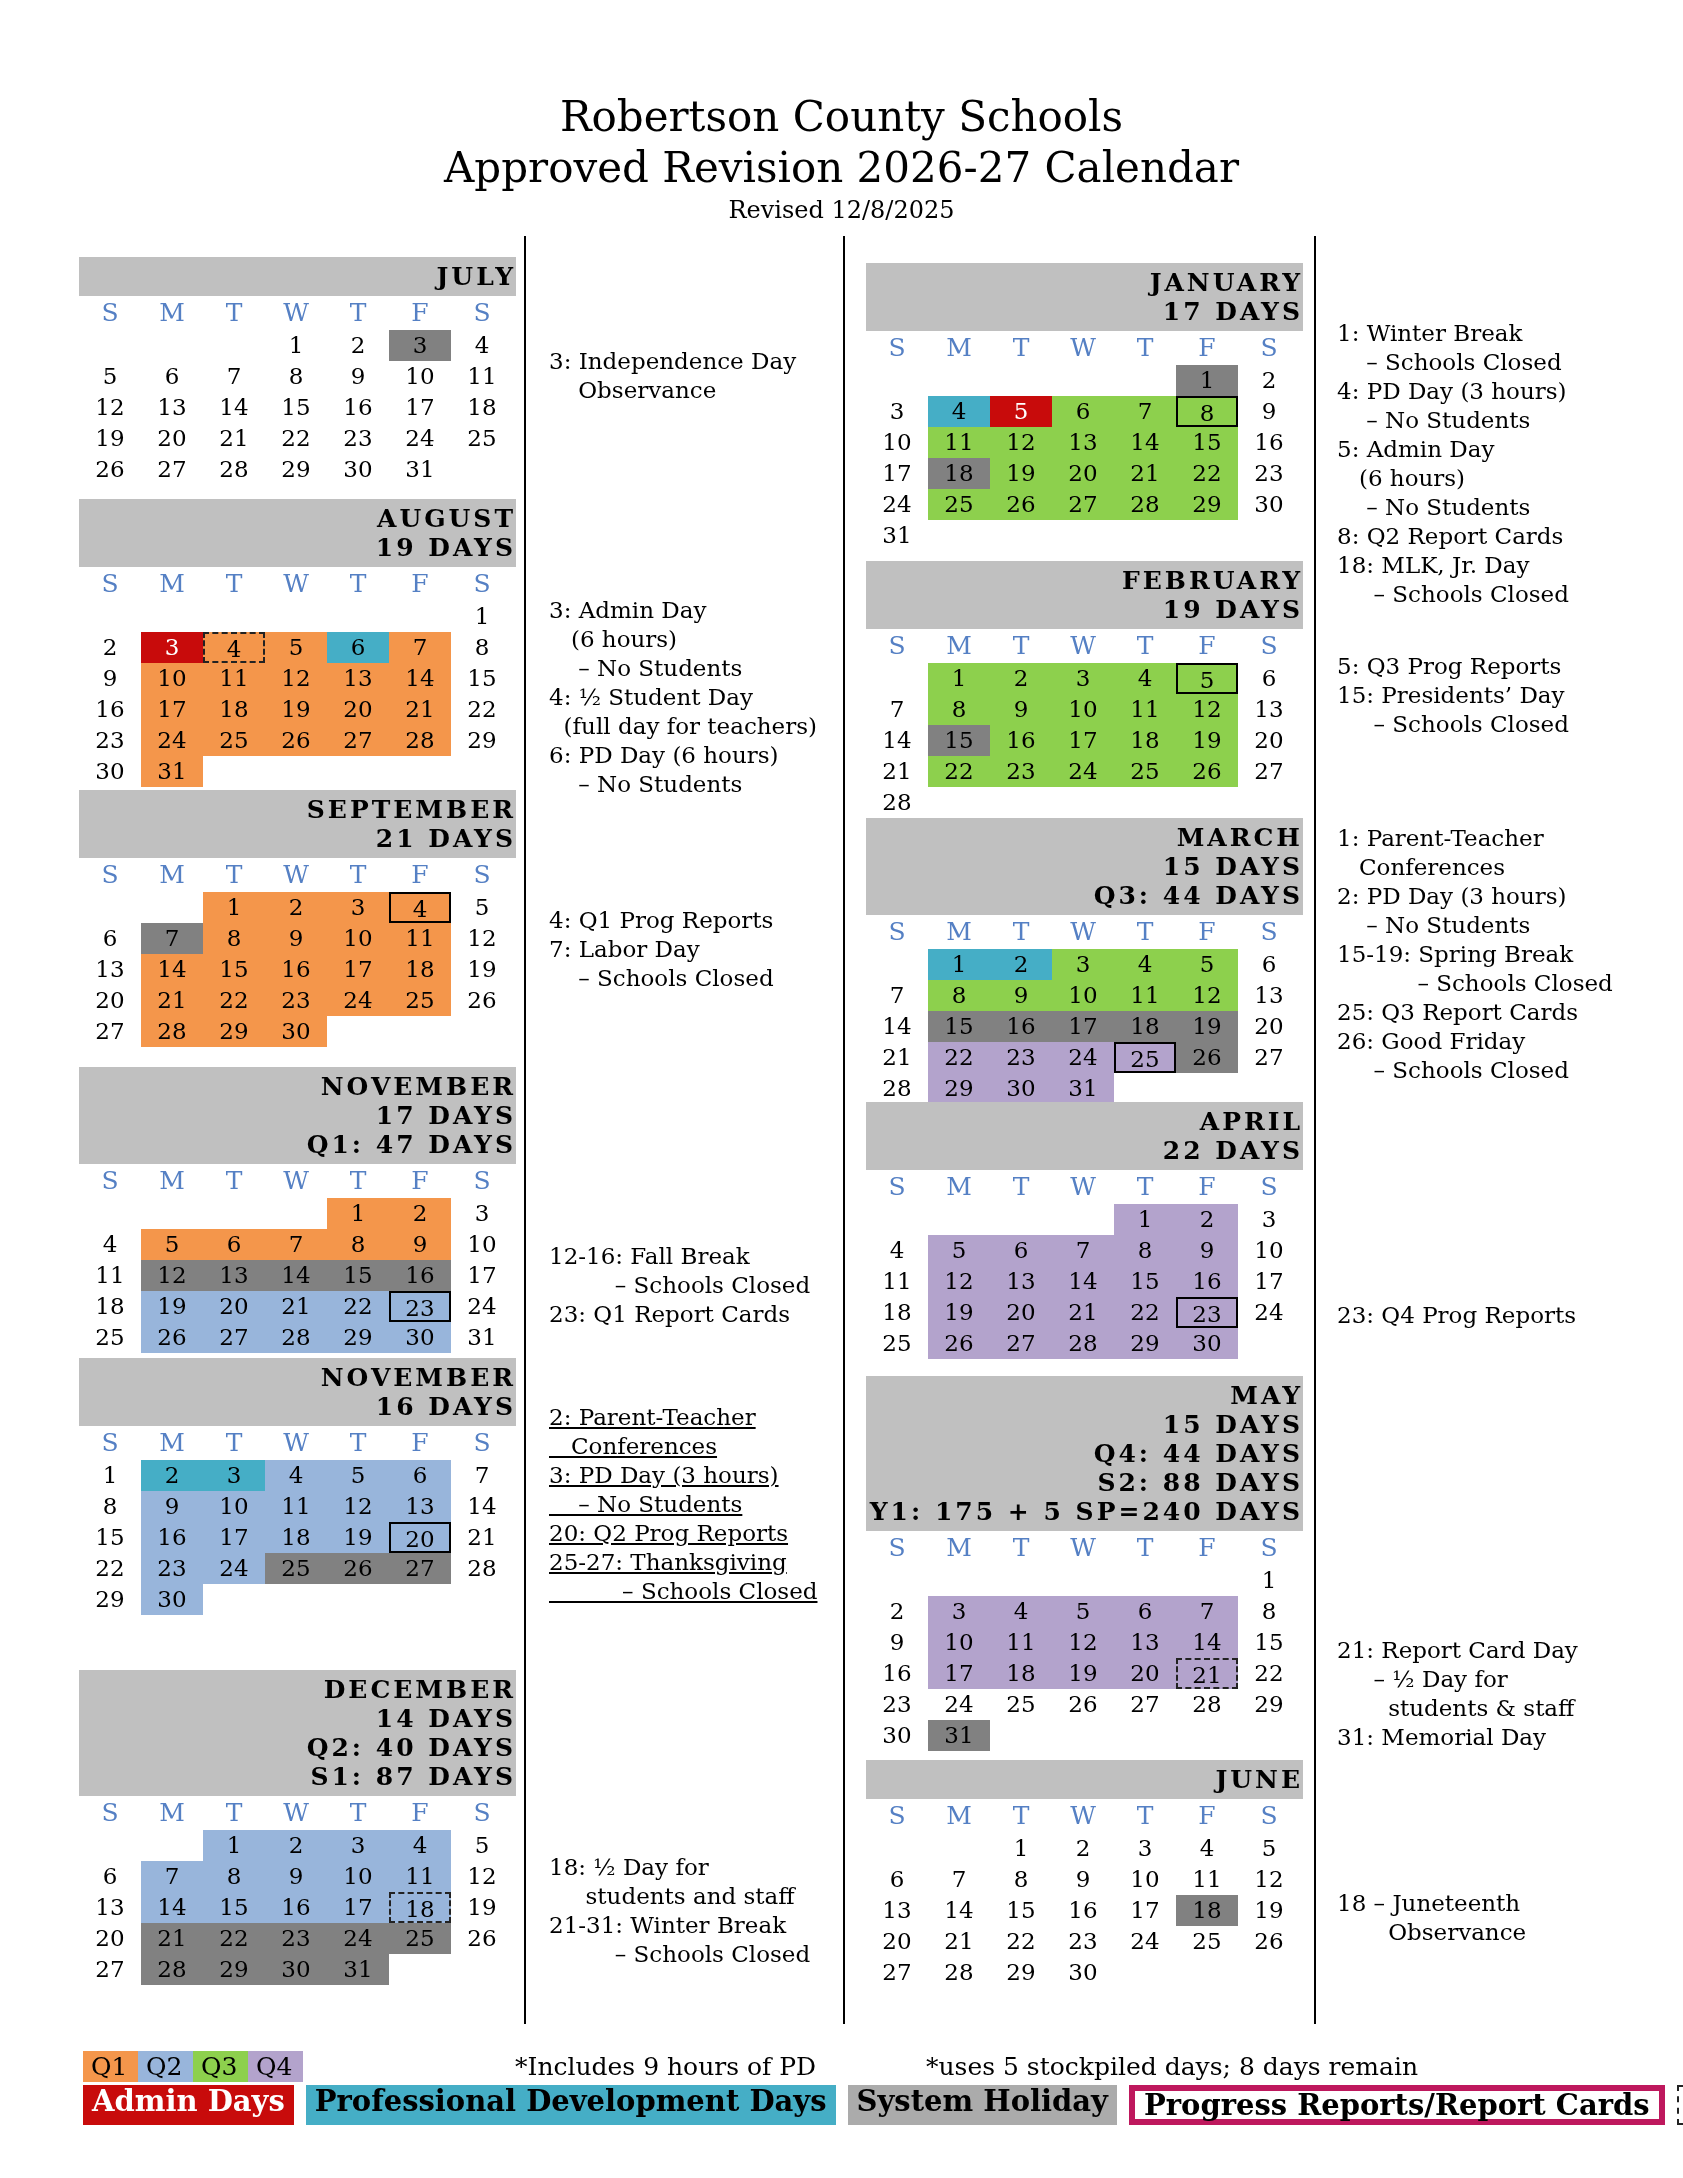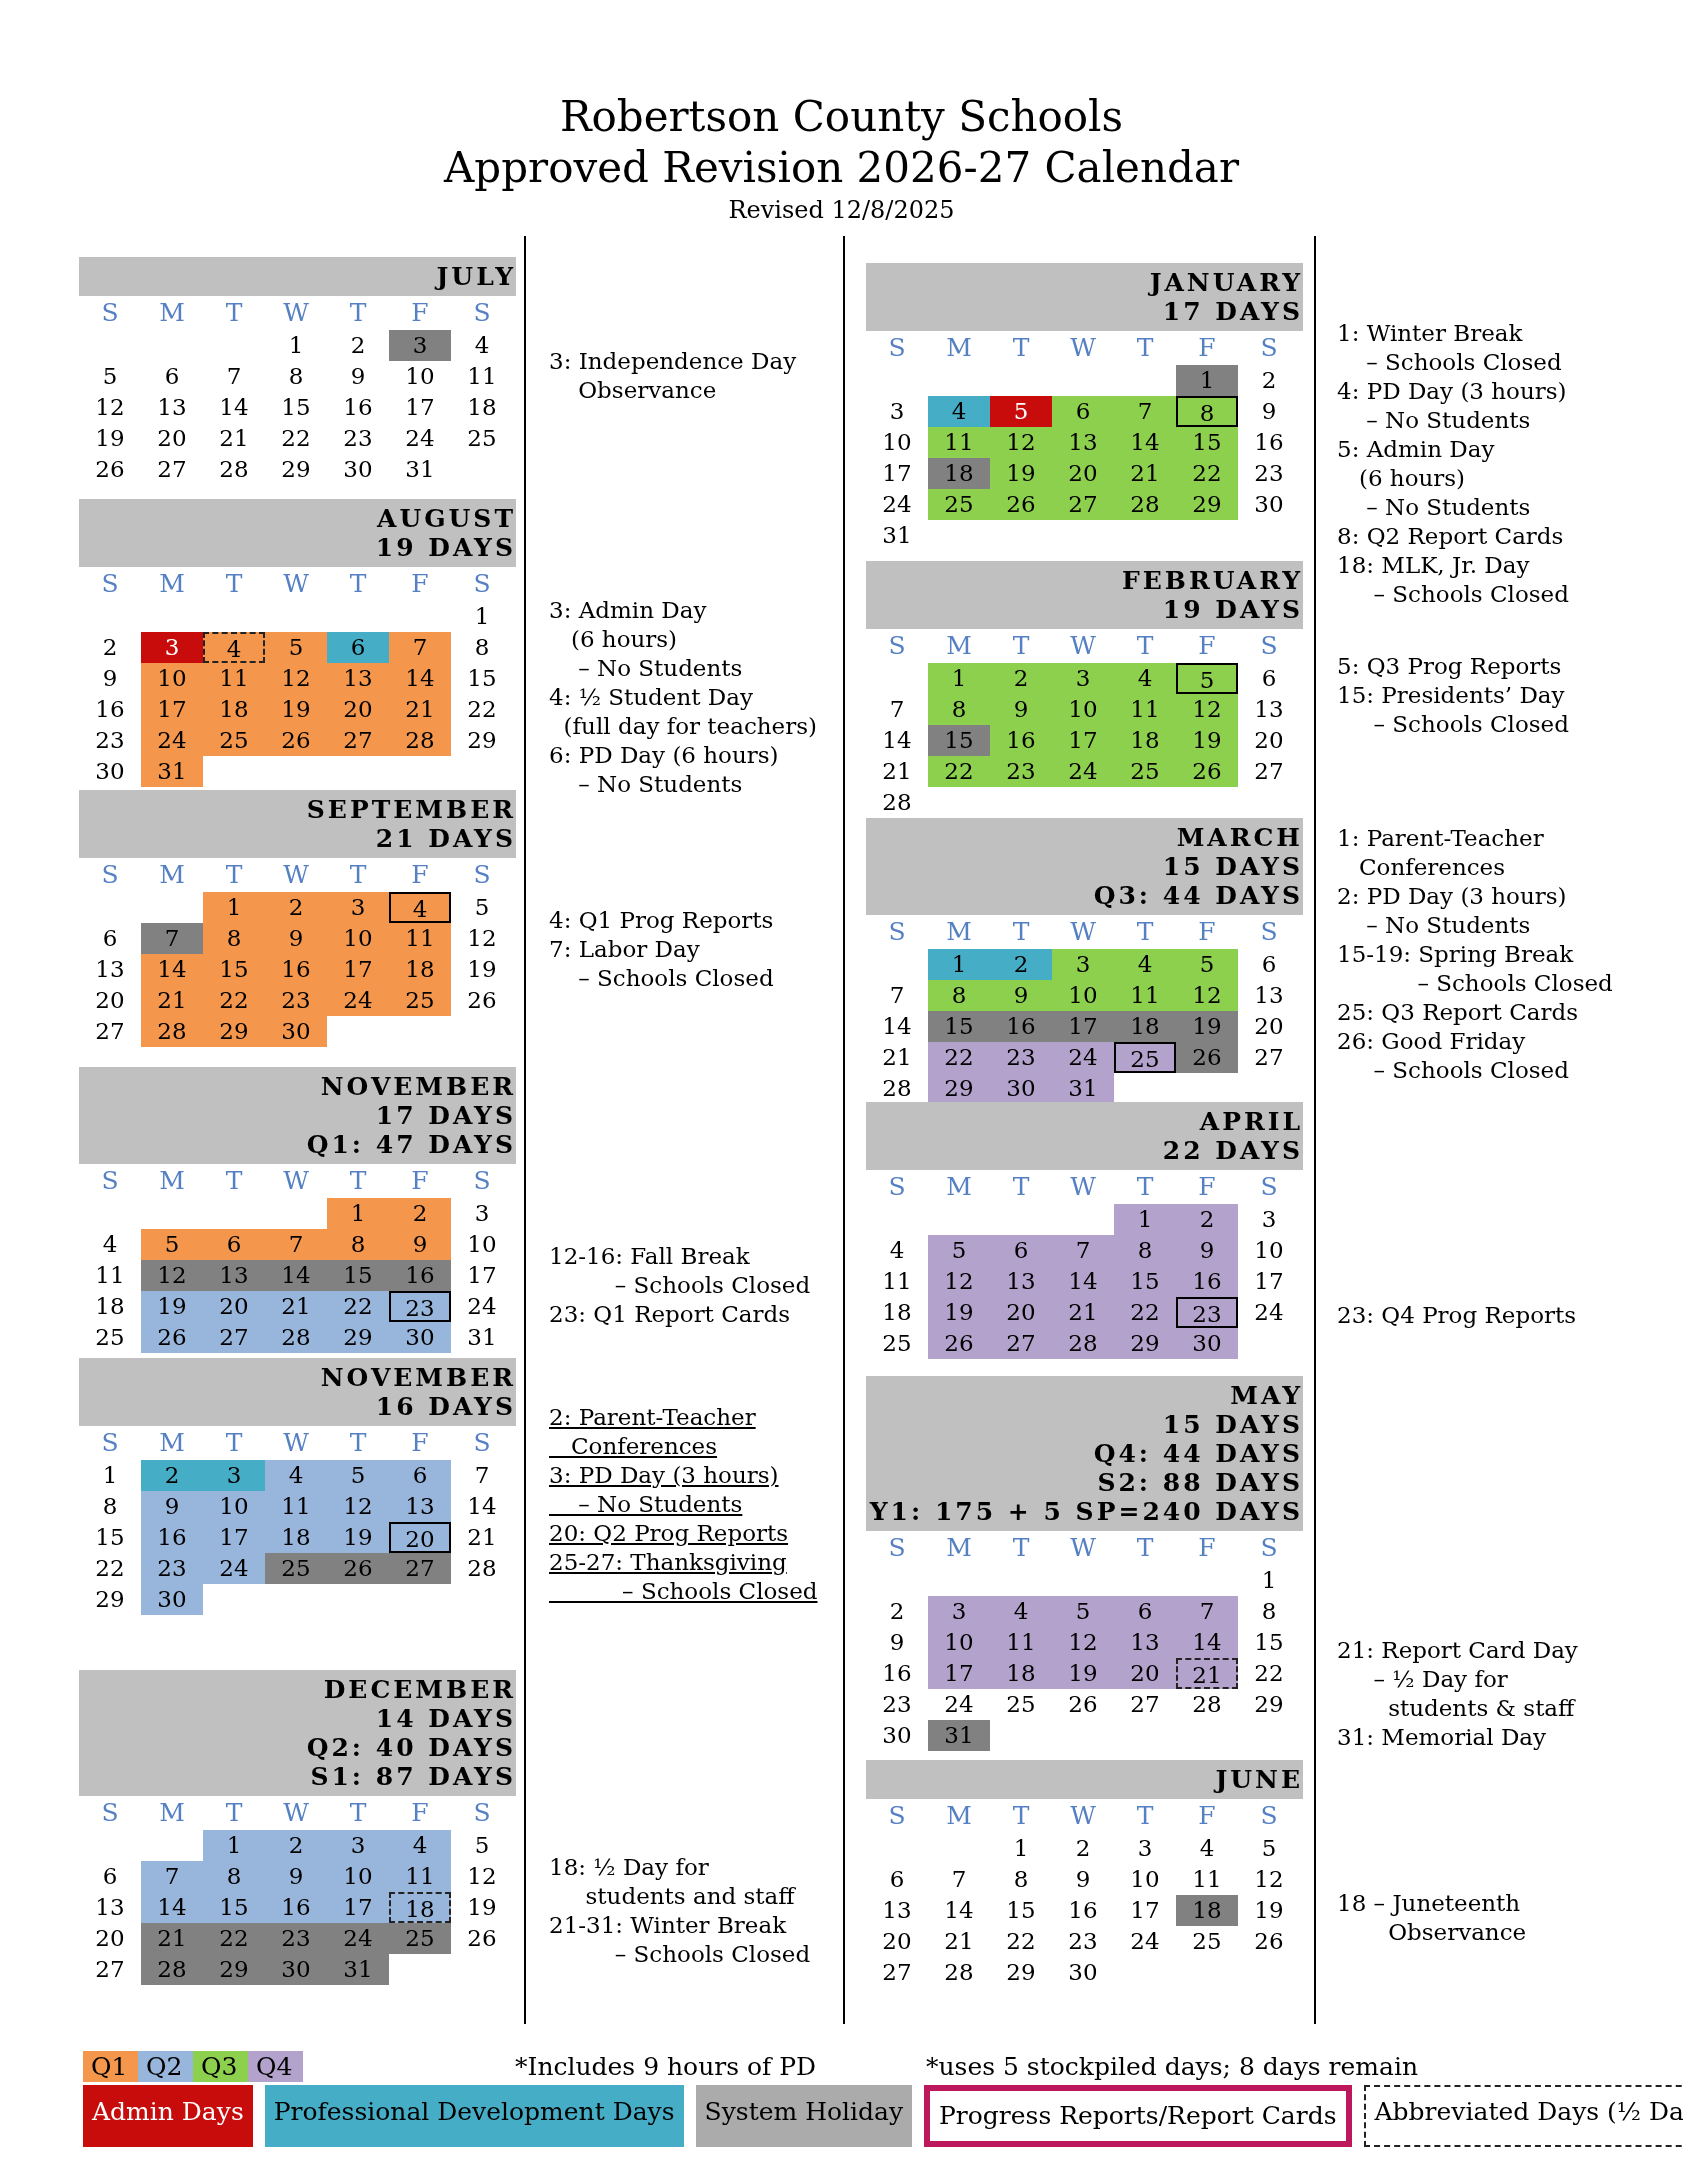--- a/index.html
+++ b/index.html
@@ -44,21 +44,21 @@
   .legend-quarters { position:absolute; left:83px; top:2051px; display:flex; }
   .lg-swatch {
     width:55px; height:31px; box-sizing:border-box; padding-left:8px;
     font-size:25px; line-height:31px;
   }
   .fn { position:absolute; top:2051px; font-size:25px; line-height:31px; }
   .fn1 { left:515px; }
   .fn2 { left:926px; }
 
   .legend-items { position:absolute; left:83px; top:2085px; display:flex; gap:12px; }
-  .lgbox { font-size:25px; line-height:32px; padding:11px 9px; box-sizing:border-box; white-space:nowrap; }
+  .lgbox { font-size:29px; line-height:32px; padding:0 9px; box-sizing:border-box; white-space:nowrap;font-weight:bold; }
   .lg-admin { background:var(--admin); color:#fff; }
   .lg-pd { background:var(--pd); }
   .lg-holiday { background:var(--legendholiday); }
   .lg-report { border:6px solid #be185d; line-height:28px; }
   .lg-half { border:2px dashed #222; line-height:28px; }
 </style>
 </head>
 <body style="--q1: #F4964B; --q2: #98B5DB; --q3: #8DD04D; --q4: #B3A3CC; --admin: #C80B0B; --pd: #45AEC6; --holiday: #818181; --legendholiday: #ABABAB; --hdr: #C0C0C0; --dow: #5580C4;">
 
 <div class="title">

